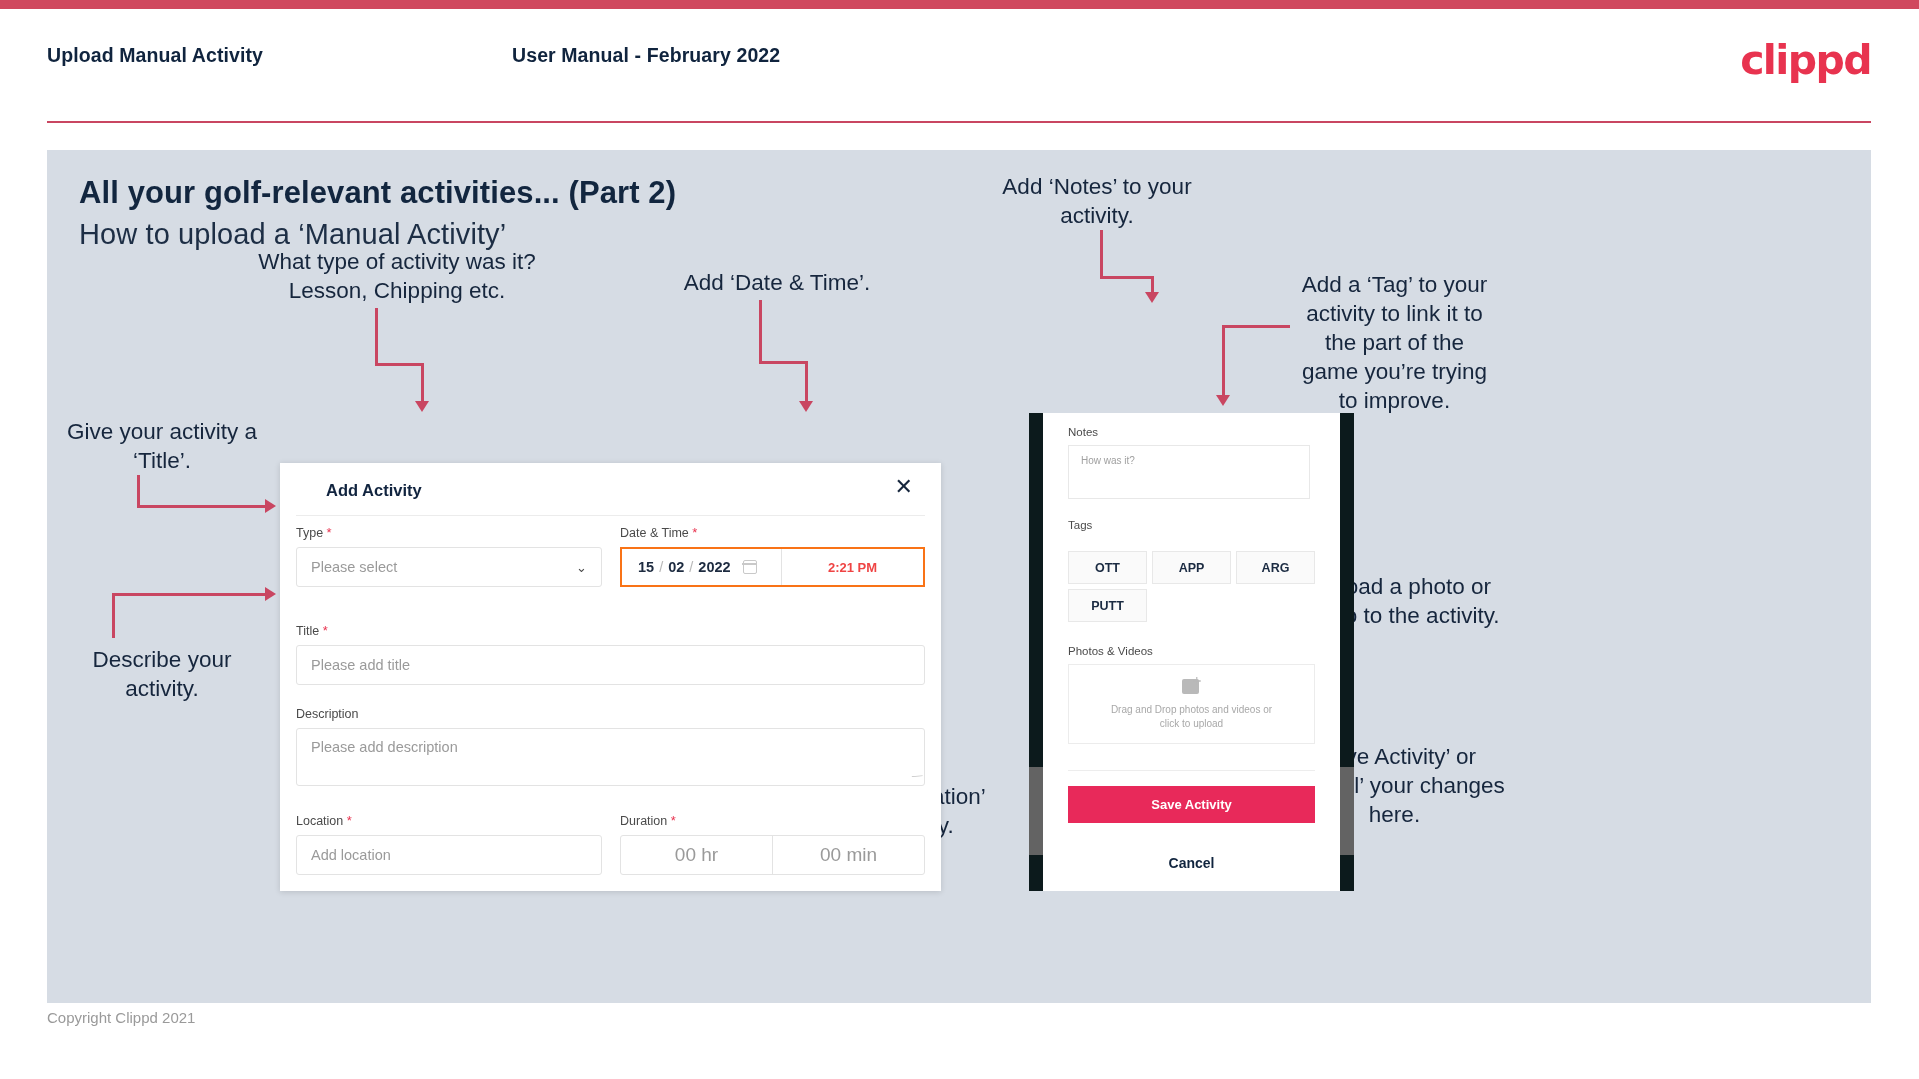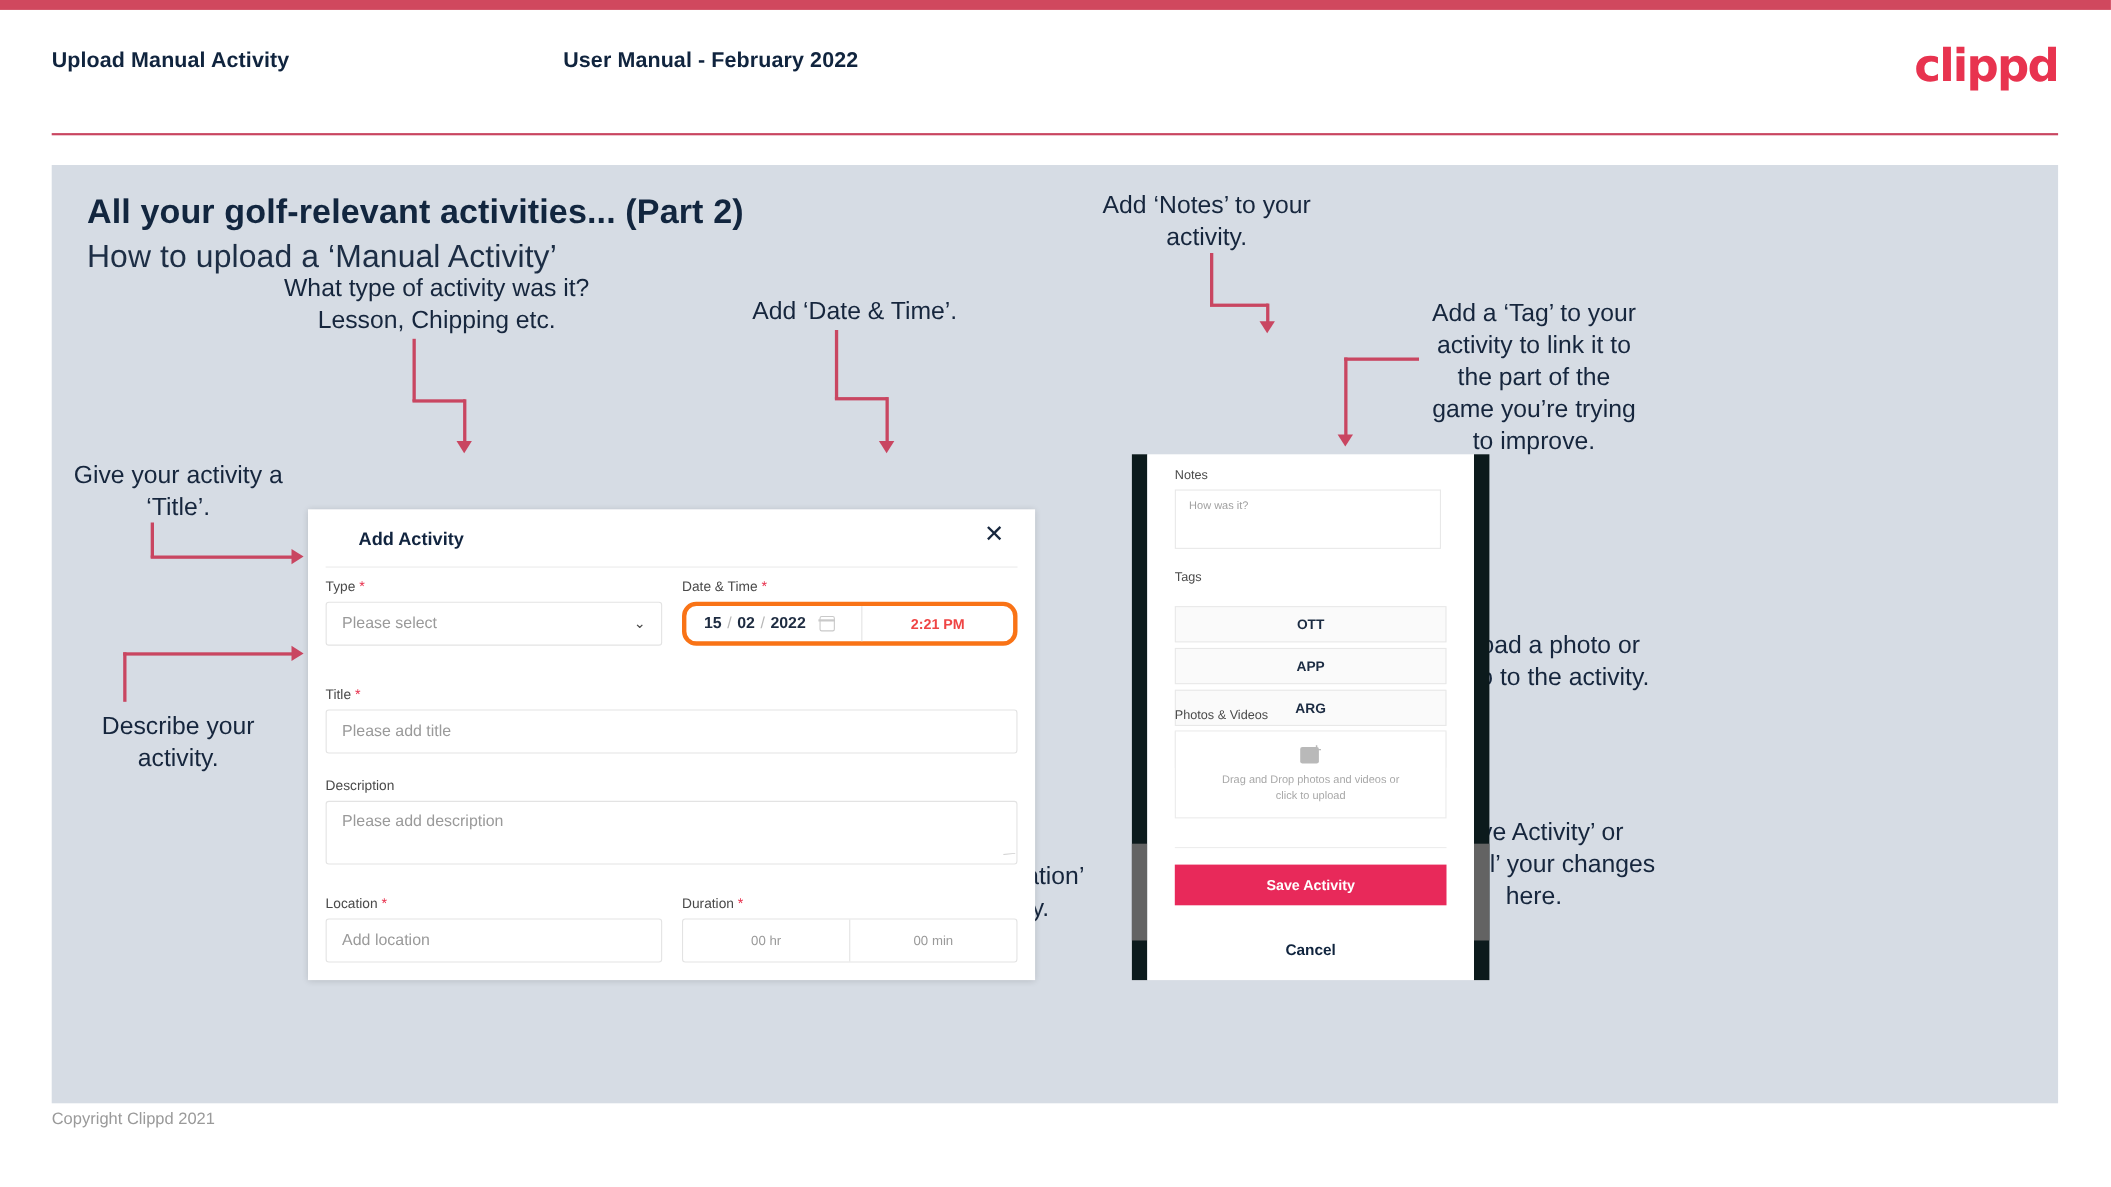--- a/index.html
+++ b/index.html
@@ -57,33 +57,33 @@
 
   .row { position:absolute; }
   .inp { background:#fff; border:1px solid #e3e3e3; border-radius:3px; height:40px;
          display:flex; align-items:center; padding:0 14px; font-size:14.5px; color:#9a9a9a; }
   .ta { background:#fff; border:1px solid #e3e3e3; border-radius:3px; height:58px;
         padding:10px 14px; font-size:14.5px; color:#9a9a9a; position:relative; }
   .ta-grip { position:absolute; right:3px; bottom:2px; font-size:11px; color:#c4c4c4;
              transform:rotate(45deg); }
   .caret { margin-left:auto; font-size:13px; color:#4a4a4a; font-family:"DejaVu Sans", sans-serif; }
 
-  .dtwrap { display:flex; border:4px solid #f97316; border-radius:13px; height:40px; background:#fff; }
+  .dtwrap { display:flex; border:2px solid #f97316; border-radius:0; height:40px; background:#fff; }
   .dtdate { flex:0 0 159px; display:flex; align-items:center; gap:5px; padding-left:16px;
             font-size:14.5px; font-weight:700; color:#1d2b40; }
   .slash { color:#b7b7b7; font-weight:400; }
   .cal-ic { margin-left:7px; width:14px; height:14px; border:1.6px solid #c9c9c9; border-radius:2px;
             position:relative; }
   .cal-ic:before { content:""; position:absolute; left:-1.6px; right:-1.6px; top:1.5px; height:2px; background:#c9c9c9; }
   .dttime { flex:1; border-left:1px solid #e3e3e3; display:flex; align-items:center;
             justify-content:center; font-size:13px; font-weight:700; color:#ef4444; }
 
   .durwrap { display:flex; border:1px solid #e3e3e3; border-radius:3px; height:40px; background:#fff; }
   .durcell { flex:1; display:flex; align-items:center; justify-content:center;
-             font-size:12px; color:#9a9a9a; }
+             font-size:19px; color:#9a9a9a; }
   .durcell + .durcell { border-left:1px solid #e3e3e3; }
 
   
   .phone { position:absolute; left:982px; top:263px; width:325px; height:478px; }
   .bezel { position:absolute; top:0; width:14px; background:#0c1a1c; }
   .bezel-l { left:0; height:478px; }
   .bezel-r { right:0; height:478px; }
   .bz-seg { position:absolute; left:0; width:14px; background:#636363; }
   .screen { position:absolute; left:14px; top:0; width:297px; height:478px; background:#fff; }
 
@@ -285,21 +285,21 @@
 
         <div style="position:absolute; left:25px; top:13px; width:242px;">
           <div class="ph-label" style="margin-bottom:7px;">Notes</div>
           <div class="ph-note">
             <span>How was it?</span>
           </div>
         </div>
 
         <div style="position:absolute; left:25px; top:106px; width:247px;">
           <div class="ph-label" style="margin-bottom:20px;">Tags</div>
-          <div style="display:grid; grid-template-columns:1fr; gap:5px;">
+          <div style="display:grid; grid-template-columns:1fr 1fr 1fr; gap:5px;">
             <div class="tag">OTT</div>
             <div class="tag">APP</div>
             <div class="tag">ARG</div>
             <div class="tag">PUTT</div>
           </div>
         </div>
 
         <div style="position:absolute; left:25px; top:232px; width:247px;">
           <div class="ph-label" style="margin-bottom:7px;">Photos &amp; Videos</div>
           <div class="drop">

